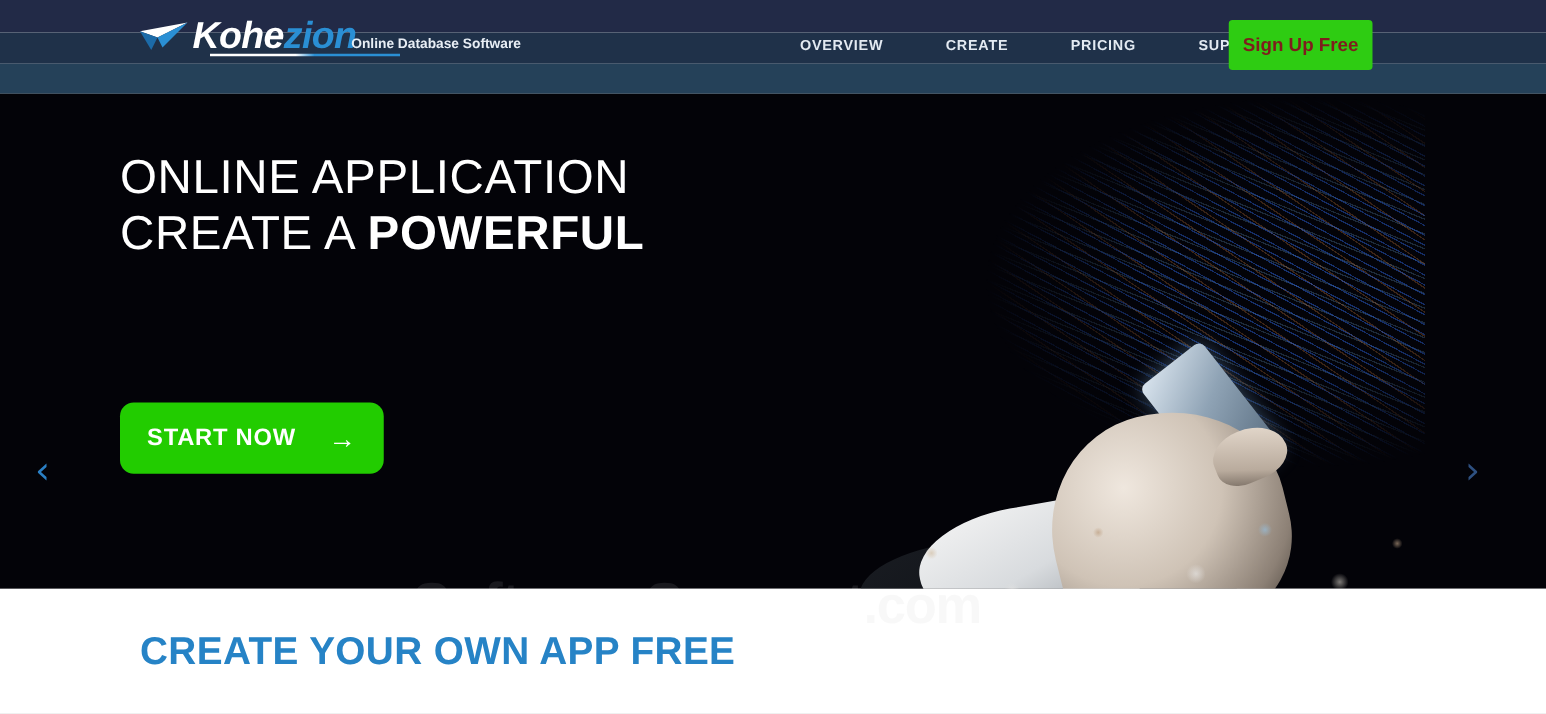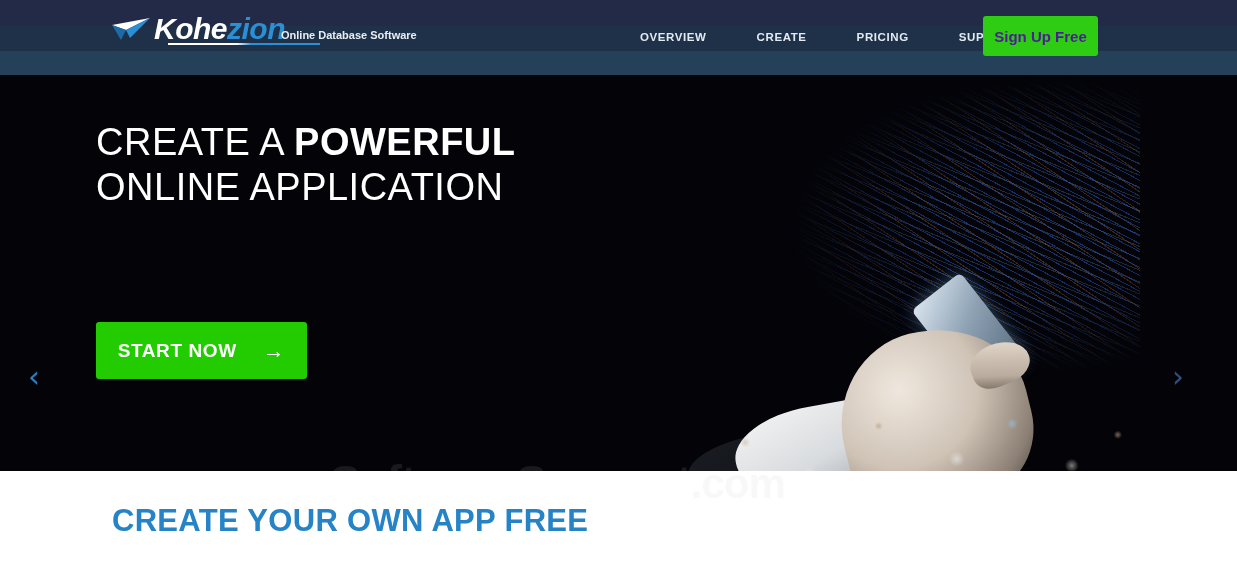--- a/index.html
+++ b/index.html
@@ -55,21 +55,21 @@
   .nav-item:last-child { margin-right:0; }
   .caret {
     display:inline-block; margin-left:6px;
     border-left:4px solid transparent; border-right:4px solid transparent;
     border-top:5px solid #e3eaf2;
   }
 
   .signup-btn {
     position:absolute; left:983px; top:16px;
     width:115px; height:40px; border:none; border-radius:3px;
-    background:#2ecc12; color:#4c1d95;
+    background:#2ecc12; color:#7f1d1d;
     font-family:"Liberation Sans", sans-serif;
     font-size:15px; font-weight:bold; cursor:pointer;
     display:flex; align-items:center; justify-content:center;
   }
 
   
   .hero {
     position:absolute; left:0; top:75px; width:1237px; height:396px;
     background:#030308; overflow:hidden;
   }
@@ -141,21 +141,21 @@
   .hero-copy { position:absolute; left:96px; top:45px; z-index:3; }
   .headline {
     color:#ffffff; font-size:38px; line-height:45px;
     font-weight:normal; letter-spacing:0.5px; white-space:nowrap;
   }
   .headline b { font-weight:bold; }
   .headline-2 { margin-top:16px; }
 
   .start-btn {
     position:absolute; left:96px; top:247px;
-    width:211px; height:57px; border:none; border-radius:3px;
+    width:211px; height:57px; border:none; border-radius:11px;
     background:#22cc00; color:#ffffff; cursor:pointer;
     font-family:"Liberation Sans", sans-serif;
     font-size:19px; font-weight:bold; letter-spacing:0.6px;
     display:flex; align-items:center; justify-content:center; gap:26px;
     z-index:3;
   }
   .start-arrow { font-size:22px; font-weight:normal; line-height:1; }
 
   .arrow-nav {
     position:absolute; top:286px; width:32px; height:32px; cursor:pointer;
@@ -238,24 +238,24 @@
       <div class="sleeve"></div>
       <div class="cuff"></div>
       <div class="phone"></div>
       <div class="hand"></div>
       <div class="thumb"></div>
       <div class="bokeh"></div>
     </div>
     <div class="hero-fade-left"></div>
 
     <div class="hero-copy">
+      <div class="headline">ONLINE APPLICATION</div>
       <div class="headline">
         <span>CREATE A </span><b>POWERFUL</b>
       </div>
-      <div class="headline">ONLINE APPLICATION</div>
     </div>
 
     <button class="start-btn">
       <span>START NOW</span>
       <span class="start-arrow">→</span>
     </button>
 
     <div class="arrow-nav arrow-prev">
       <span>‹</span>
     </div>

